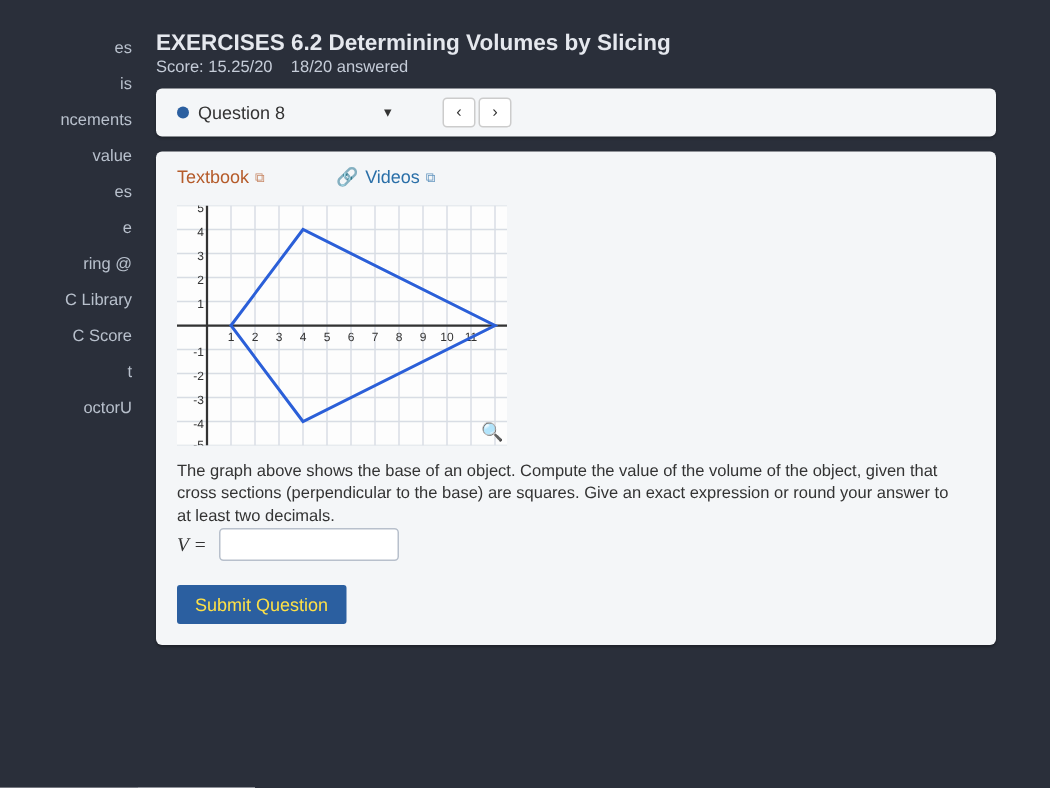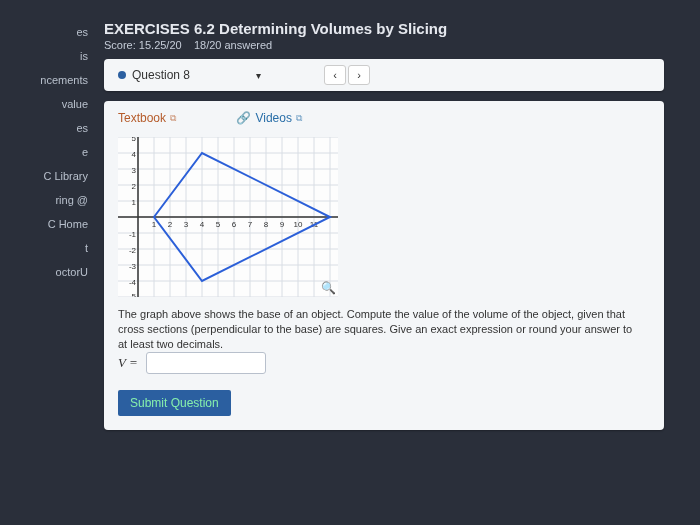--- a/index.html
+++ b/index.html
@@ -44,21 +44,20 @@
     background: #f4f6f8;
     border-radius: 4px;
     width: 560px;
     margin-bottom: 10px;
     box-shadow: 0 1px 2px rgba(0,0,0,0.3);
   }
   .question-bar {
     display: flex;
     align-items: center;
     padding: 6px 10px;
-    gap: 29px;
   }
   .question-drop {
     display: flex;
     align-items: center;
     gap: 6px;
     font-size: 12px;
     color: #333;
     padding: 2px 4px;
     cursor: pointer;
   }
@@ -74,21 +73,21 @@
     line-height: 18px;
     text-align: center;
     color: #333;
     cursor: pointer;
   }
   .content-card {
     padding: 10px 14px 14px 14px;
   }
   .resource-row {
     display: flex;
-    gap: 60px;
+    gap: 48px;
     font-size: 12px;
     margin-bottom: 12px;
   }
   .resource-link {
     color: #b55b2a;
     display: flex;
     align-items: center;
     gap: 4px;
     cursor: pointer;
   }
@@ -130,41 +129,41 @@
   .answer-input {
     border: 1px solid #b8c0cc;
     border-radius: 3px;
     width: 120px;
     height: 22px;
     padding: 2px 4px;
     font-size: 12px;
   }
   .submit-btn {
     background: #2b5fa0;
-    color: #86efac;
+    color: #fde047;
     border: none;
     padding: 6px 12px;
     font-size: 12px;
     border-radius: 2px;
     cursor: pointer;
   }
 </style>
 </head>
 <body>
 
 <div class="sidebar">
   <div class="sidebar-item">es</div>
   <div class="sidebar-item">is</div>
   <div class="sidebar-item">ncements</div>
   <div class="sidebar-item">value</div>
   <div class="sidebar-item">es</div>
   <div class="sidebar-item">e</div>
+  <div class="sidebar-item">ring @</div>
   <div class="sidebar-item">C Library</div>
-  <div class="sidebar-item">ring @</div>
-  <div class="sidebar-item">C Home</div>
+  <div class="sidebar-item">C Score</div>
   <div class="sidebar-item">t</div>
   <div class="sidebar-item">octorU</div>
 </div>
 
 <div class="main">
   <div class="title">EXERCISES 6.2 Determining Volumes by Slicing</div>
   <div class="score">
     <span>Score: 15.25/20</span>
     &nbsp;&nbsp;
     <span>18/20 answered</span>

